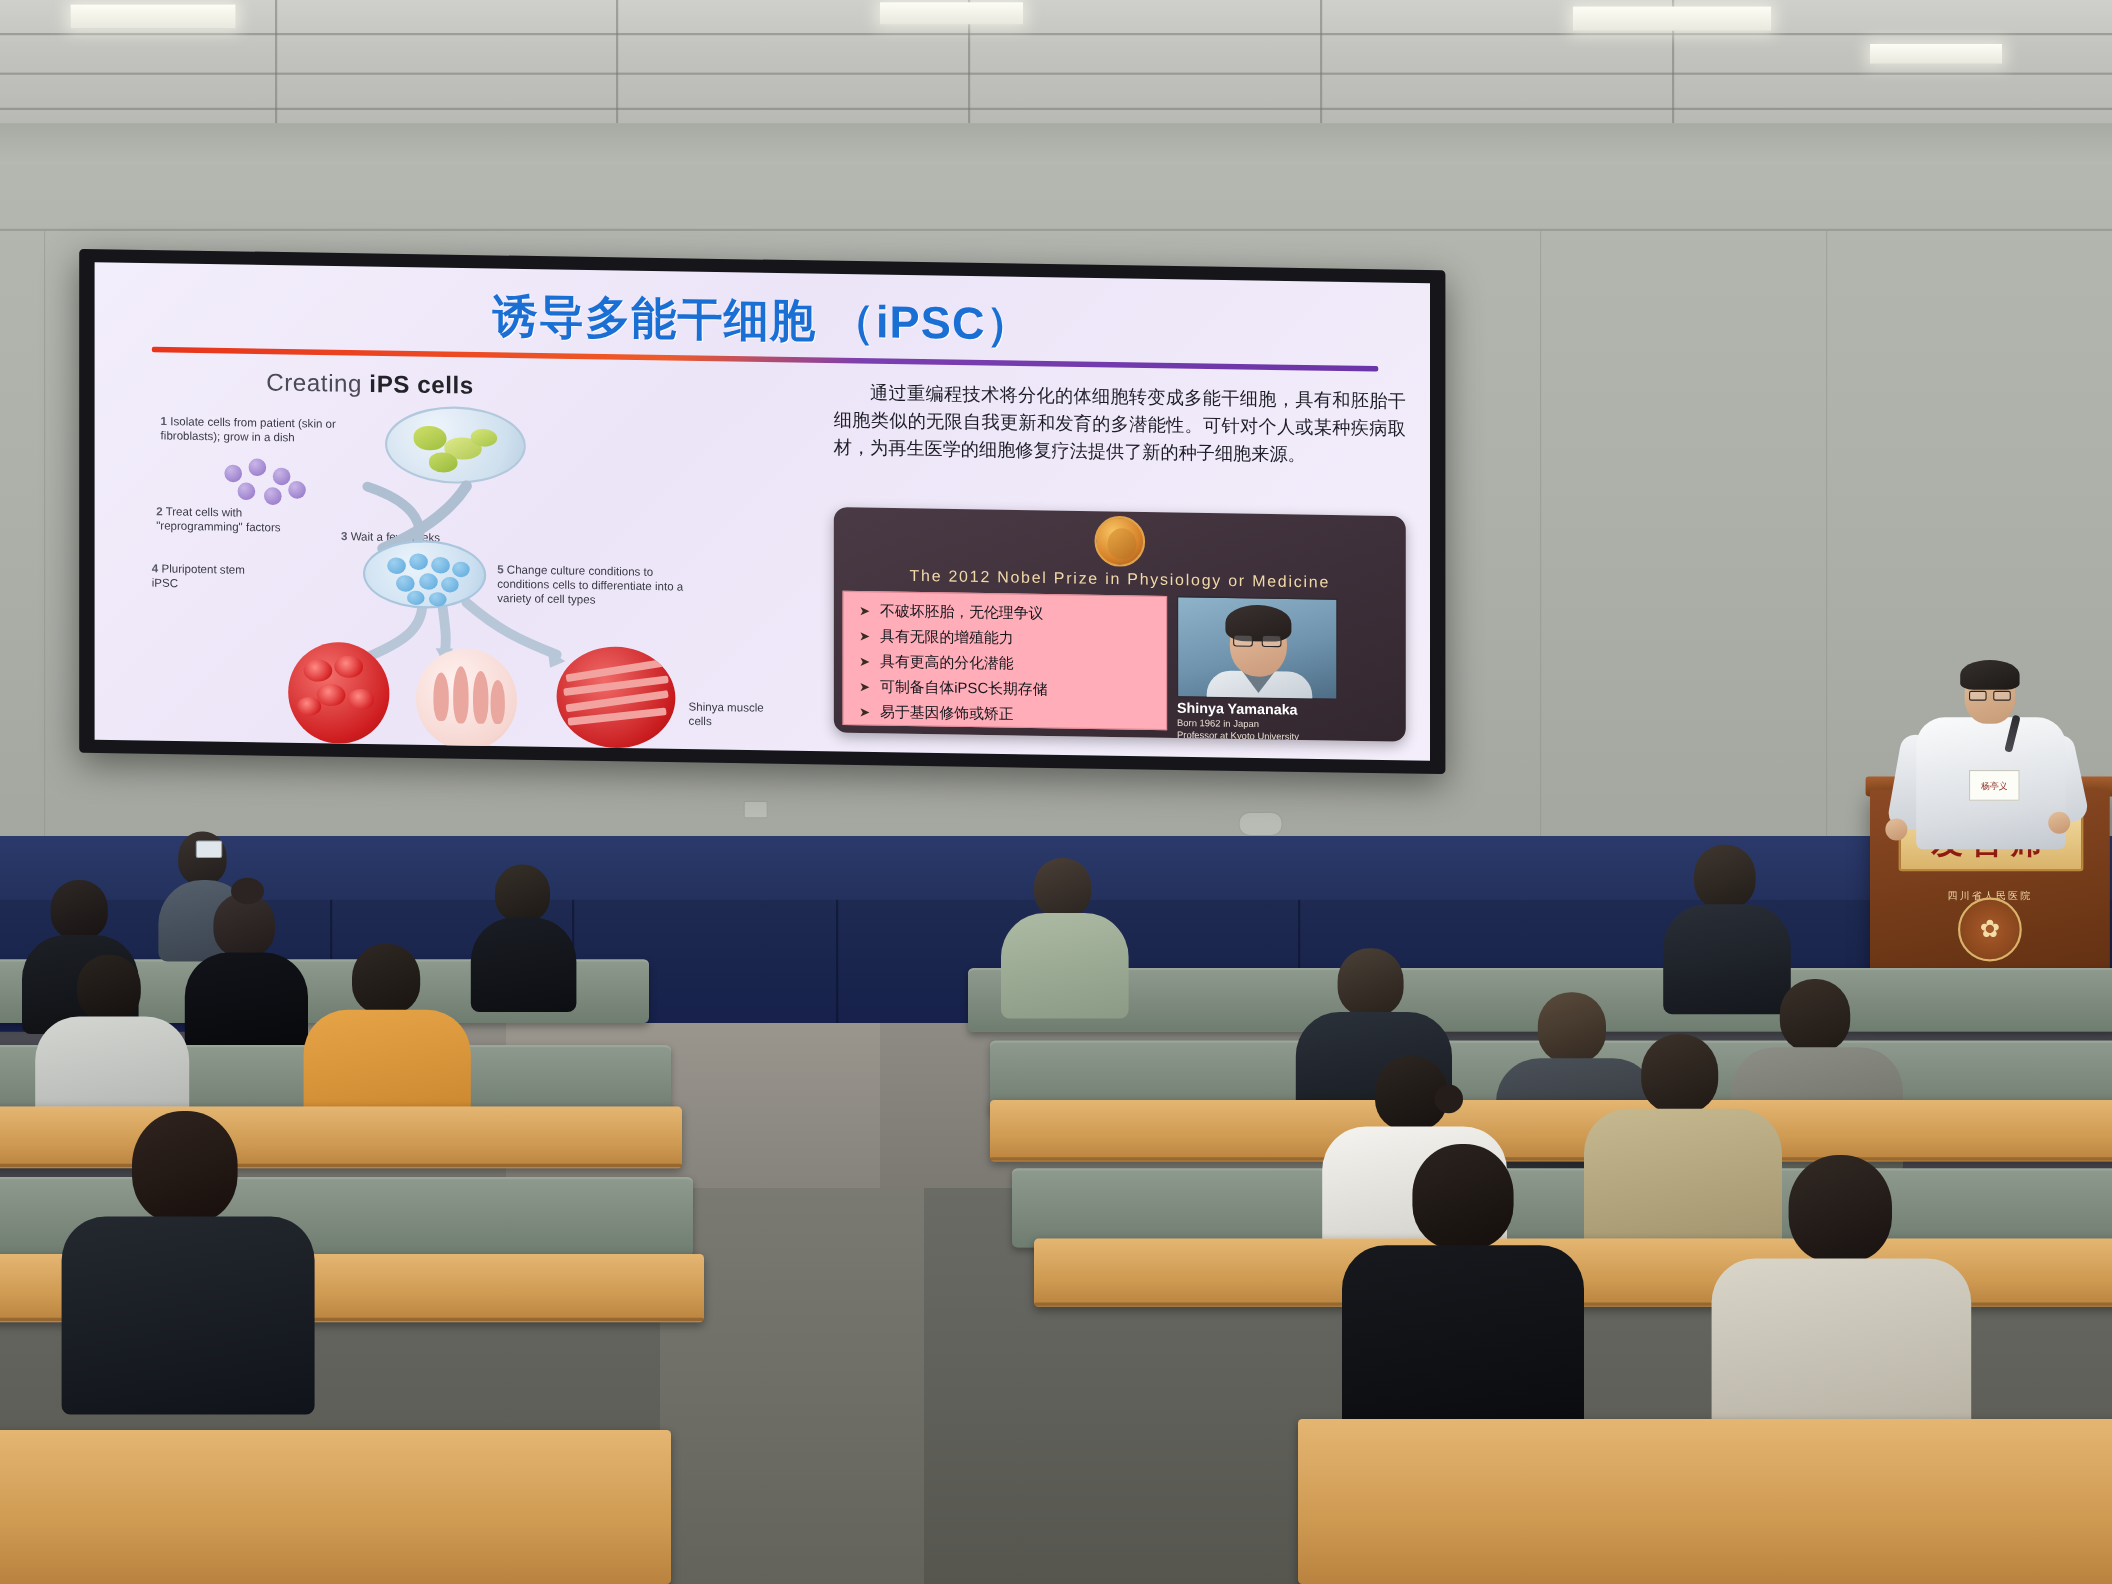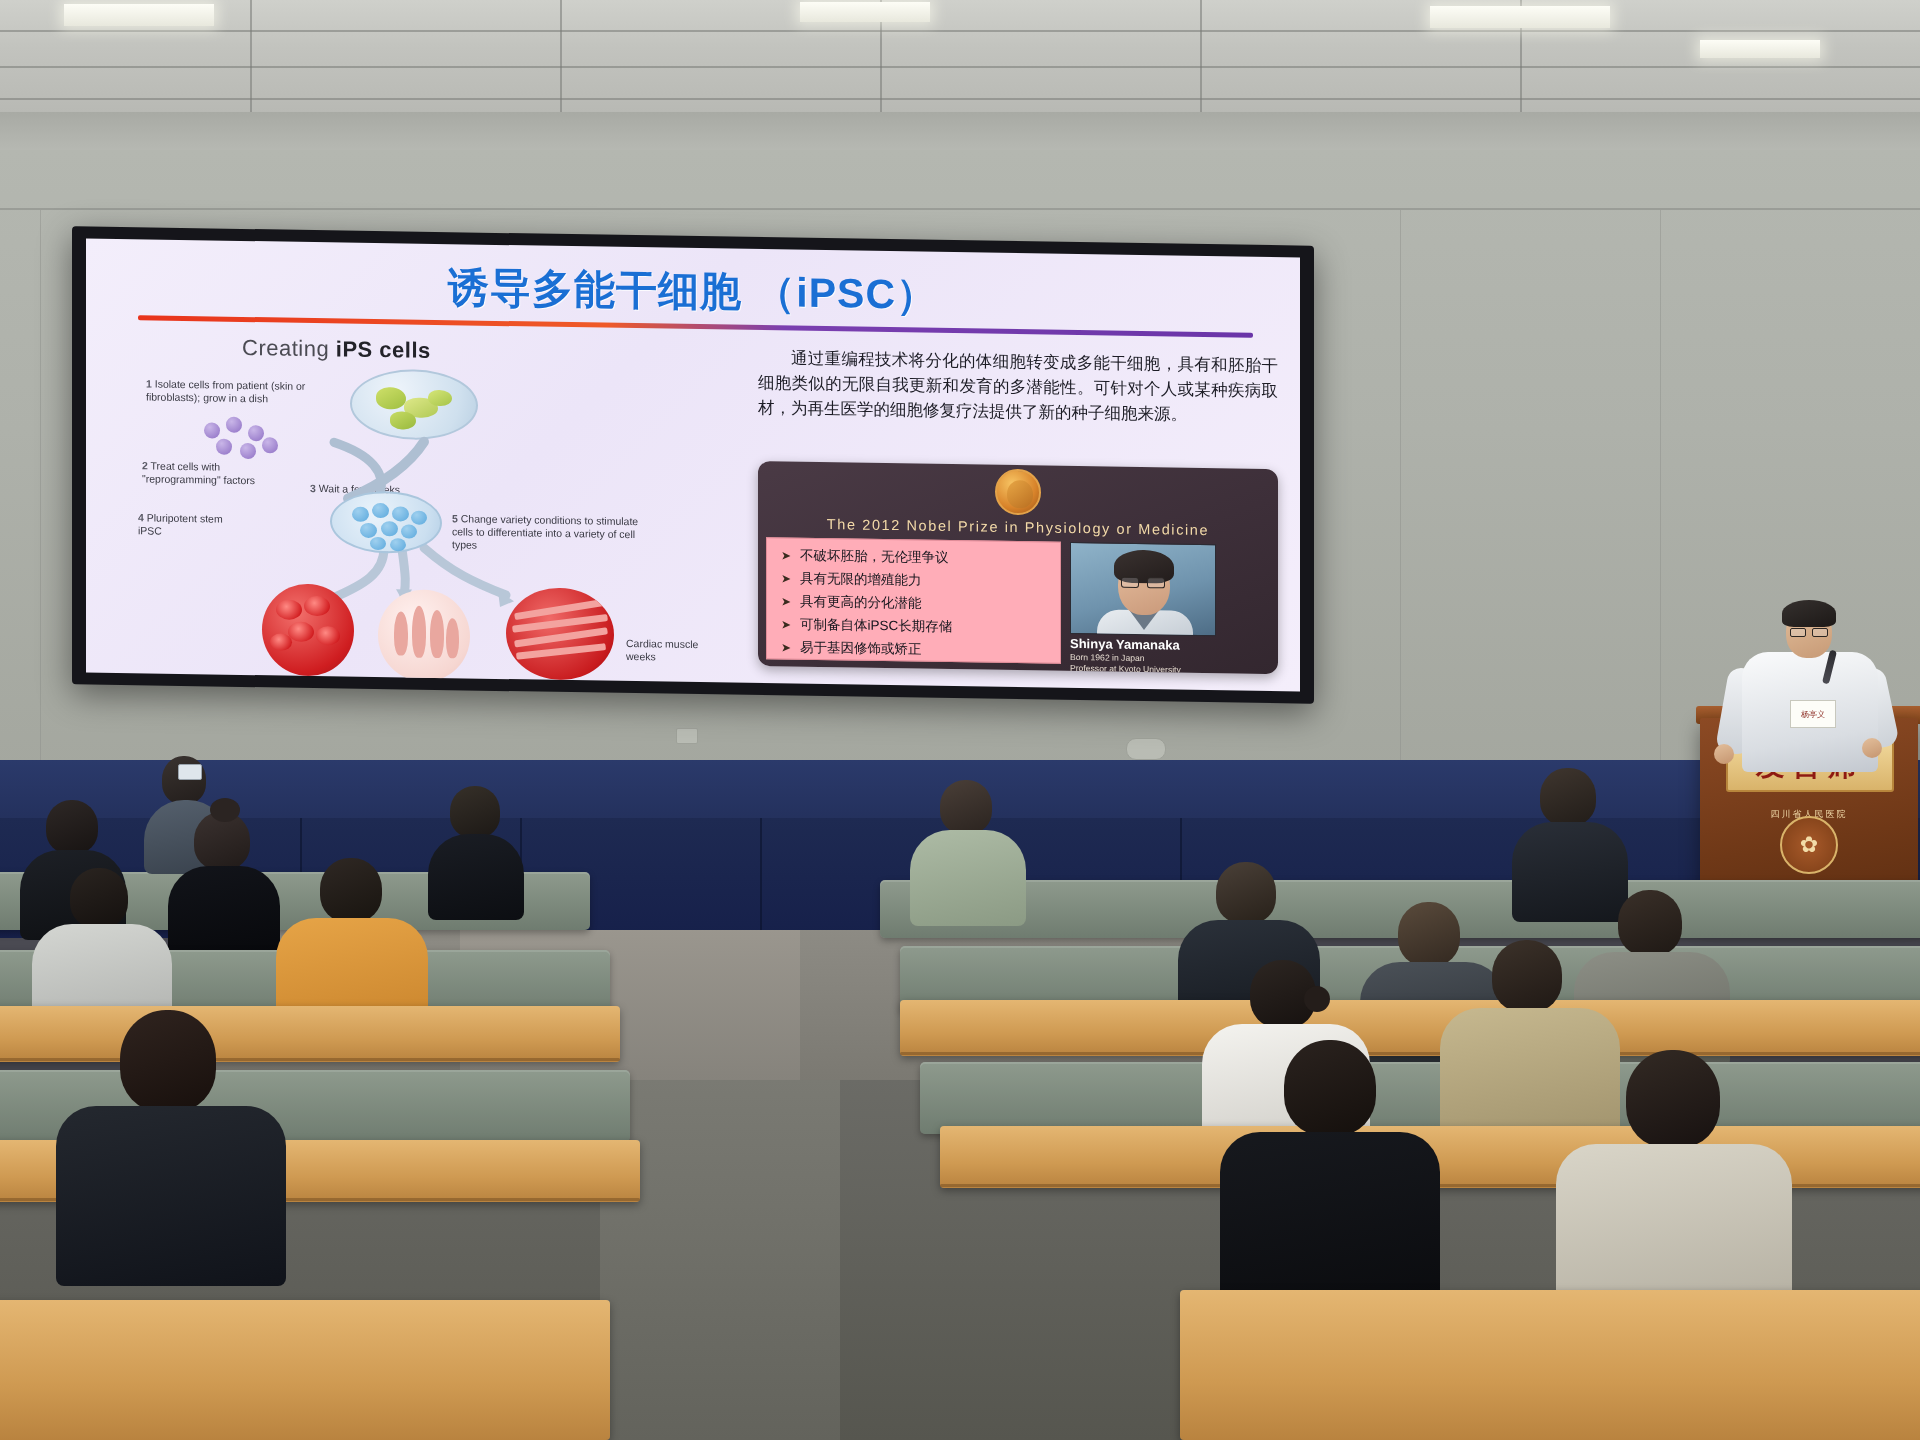--- a/index.html
+++ b/index.html
@@ -419,21 +419,21 @@
           <div class="colony-dot" style="left:79px;top:17px;width:16px;height:14px"></div>
           <div class="colony-dot" style="left:28px;top:30px;width:17px;height:15px"></div>
           <div class="colony-dot" style="left:49px;top:28px;width:17px;height:15px"></div>
           <div class="colony-dot" style="left:69px;top:31px;width:16px;height:14px"></div>
           <div class="colony-dot" style="left:38px;top:44px;width:16px;height:13px"></div>
           <div class="colony-dot" style="left:58px;top:45px;width:16px;height:13px"></div>
         </div>
 
         <div class="dnote" style="left:318px;top:178px;width:188px;">
           <span class="dnum">5</span>
-          <span>Change variety conditions to stimulate cells to differentiate into a variety of cell types</span>
+          <span>Change culture conditions to conditions cells to differentiate into a variety of cell types</span>
         </div>
 
         <div class="blood-circle" style="left:128px;top:252px;">
           <div class="redcell" style="left:14px;top:16px;width:26px;height:20px"></div>
           <div class="redcell" style="left:42px;top:12px;width:26px;height:20px"></div>
           <div class="redcell" style="left:26px;top:38px;width:26px;height:20px"></div>
           <div class="redcell" style="left:54px;top:42px;width:24px;height:19px"></div>
           <div class="redcell" style="left:8px;top:50px;width:22px;height:17px"></div>
         </div>
         <div class="cap" style="left:122px;top:350px">Blood cells</div>
@@ -446,21 +446,21 @@
         </div>
         <div class="cap" style="left:246px;top:352px">Gut cells</div>
 
         <div class="cardiac-circle" style="left:372px;top:252px;">
           <div class="fiber" style="left:8px;top:18px;width:92px;height:7px;transform:rotate(-10deg)"></div>
           <div class="fiber" style="left:6px;top:32px;width:96px;height:7px;transform:rotate(-8deg)"></div>
           <div class="fiber" style="left:8px;top:46px;width:94px;height:7px;transform:rotate(-9deg)"></div>
           <div class="fiber" style="left:10px;top:60px;width:90px;height:7px;transform:rotate(-7deg)"></div>
         </div>
         <div class="cap" style="left:492px;top:300px;width:76px;line-height:1.25">
-          <span>Cardiac muscle weeks</span>
+          <span>Shinya muscle cells</span>
         </div>
       </div>
 
       <div class="para">通过重编程技术将分化的体细胞转变成多能干细胞，具有和胚胎干细胞类似的无限自我更新和发育的多潜能性。可针对个人或某种疾病取材，为再生医学的细胞修复疗法提供了新的种子细胞来源。</div>
 
       <div class="nobel-box">
         <div class="medal">
           <div class="medal-face"></div>
         </div>
         <div class="nobel-title">The 2012 Nobel Prize in Physiology or Medicine</div>

